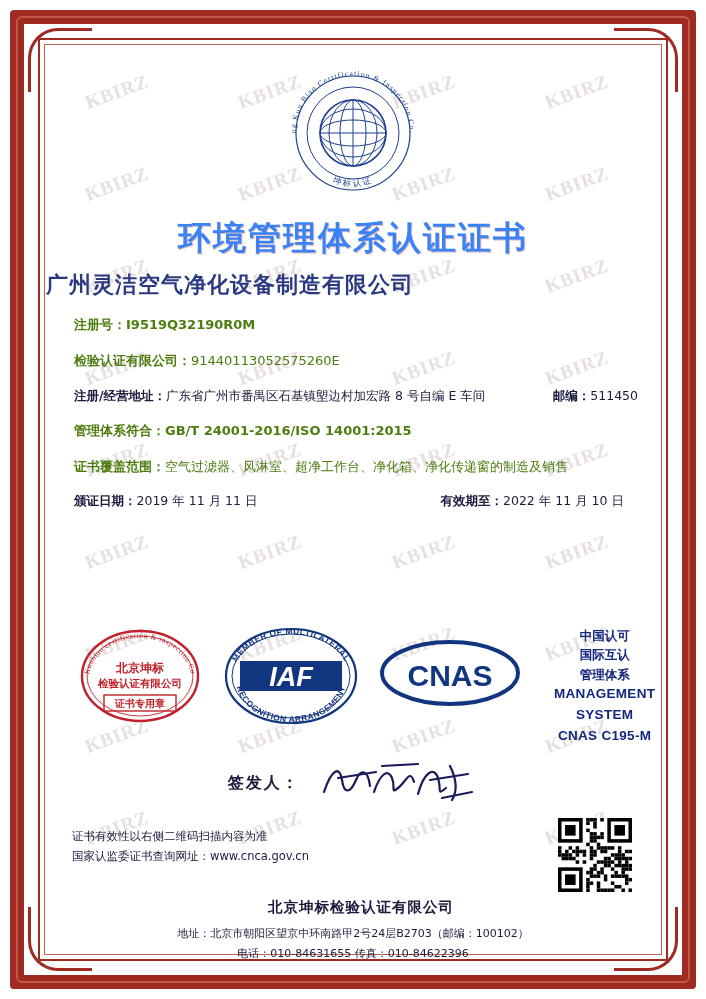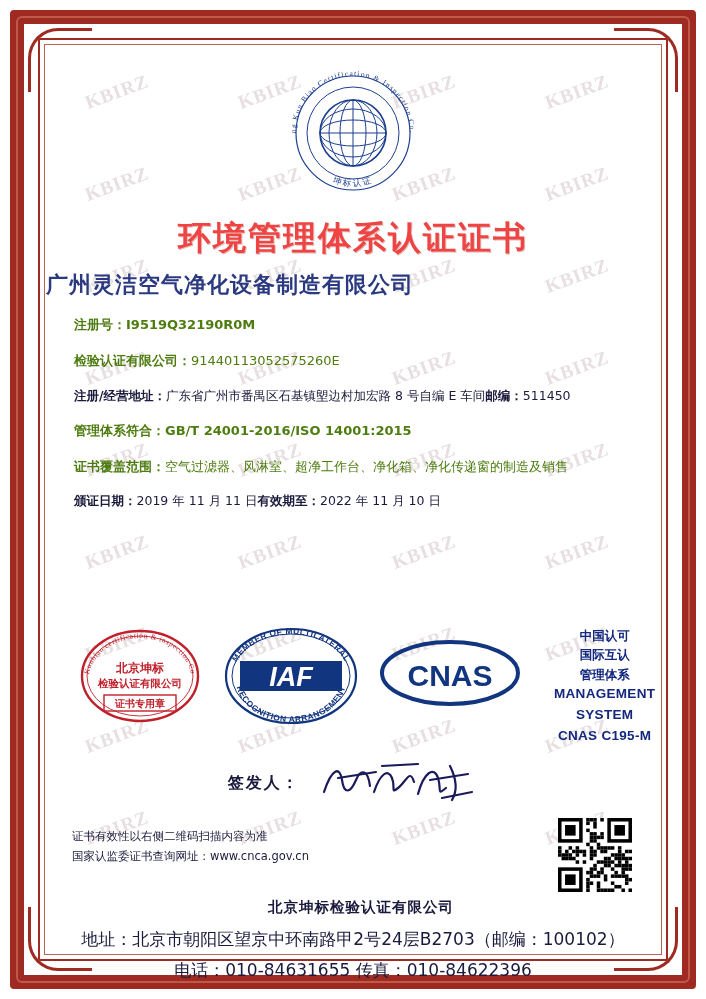--- a/index.html
+++ b/index.html
@@ -92,21 +92,21 @@
     width: 150px; height: 150px;
   }
 
   .title {
     position: absolute;
     left: 0; right: 0; top: 170px;
     text-align: center;
     font-family: "DejaVu Sans", sans-serif;
     font-size: 33px;
     font-weight: bold;
-    color: #ef4444;
+    color: #3b82f6;
     letter-spacing: 2px;
     text-shadow: 1px 1px 0 #e2bfbb;
   }
   .company {
     position: absolute;
     left: 0; right: 0; top: 224px;
     font-family: "DejaVu Sans", sans-serif;
     font-size: 22px;
     font-weight: bold;
     color: #2b3a80;
@@ -122,20 +122,21 @@
     font-size: 13px;
     color: #4d7c0f;
     margin-bottom: 17px;
     line-height: 1.45;
   }
   .field .k { font-weight: bold; }
   .field .v { font-weight: normal; }
 
   .row-2col {
     display: flex;
+    justify-content: space-between;
     align-items: baseline;
     font-family: "DejaVu Sans", sans-serif;
     font-size: 12.5px;
     color: #1a1a3c;
     margin-bottom: 17px;
   }
   .note {
     font-family: "DejaVu Sans", sans-serif;
     font-size: 12.5px;
     color: #1a1a3c;
@@ -224,21 +225,21 @@
     font-weight: bold;
     color: #1a1a3c;
     letter-spacing: 1px;
     padding-left: 16px;
   }
   .footer-addr {
     position: absolute;
     left: 0; right: 0; top: 878px;
     text-align: center;
     font-family: "DejaVu Sans", sans-serif;
-    font-size: 17px;
+    font-size: 11px;
     color: #1a1a3c;
     line-height: 1.8;
   }
 </style>
 </head>
 <body>
 
 <div class="page">
 
   <div class="frame-outer"></div>

